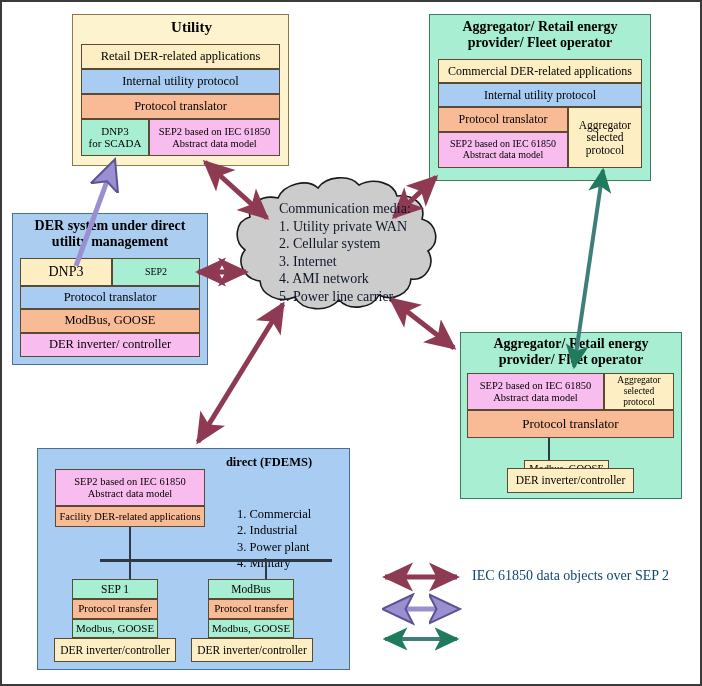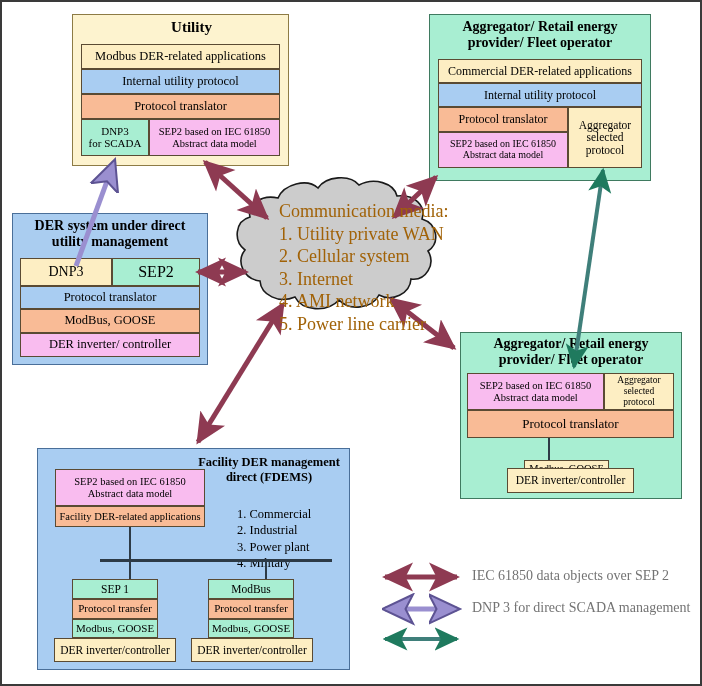--- a/index.html
+++ b/index.html
@@ -15,40 +15,40 @@
   .outer-utility{background:#fdf3cf;border:1px solid #8d7b45;}
   .outer-agg{background:#a8eed2;border:1px solid #3f7a60;}
   .outer-der{background:#aacdf0;border:1px solid #4a6f99;}
   .outer-fdems{background:#a9cdf2;border:1px solid #4a6f99;}
   .c-cream{background:#fdeec3;}
   .c-blue{background:#a9cdf2;}
   .c-orange{background:#f9bb96;}
   .c-green{background:#a8eed2;}
   .c-pink{background:#f9bcef;}
   .cloud-text{position:absolute;font-family:"Liberation Serif", serif;
-              font-size:18px;line-height:1.25;color:#a16207;white-space:pre;}
+              font-size:14px;line-height:1.25;color:#0f172a;white-space:pre;}
   svg.layer{position:absolute;left:0;top:0;width:702px;height:686px;
             pointer-events:none;overflow:visible;}
   .legend-text{position:absolute;font-family:"Liberation Serif", serif;
-               font-size:14px;color:#737373;white-space:nowrap;}
+               font-size:14px;color:#0c4a6e;white-space:nowrap;}
   .fd-title{position:absolute;font-family:"Liberation Serif", serif;font-weight:bold;
             font-size:12.5px;text-align:center;line-height:1.2;color:#000;}
   .fd-list{position:absolute;font-family:"Liberation Serif", serif;font-size:12.5px;
            line-height:1.3;color:#000;white-space:pre;}
   .connector{position:absolute;background:#2d3a46;}
 </style>
 </head>
 <body>
 
 <div id="canvas">
 
   <div class="box outer-utility" style="left:70px;top:12px;width:217px;height:152px;">
   </div>
   <div class="title" style="position:absolute;left:70px;top:17px;width:239px;font-size:15px;">Utility</div>
-  <div class="cell c-cream" style="left:79px;top:42px;width:199px;height:25px;font-size:12.5px;">Modbus DER-related applications</div>
+  <div class="cell c-cream" style="left:79px;top:42px;width:199px;height:25px;font-size:12.5px;">Retail DER-related applications</div>
   <div class="cell c-blue" style="left:79px;top:67px;width:199px;height:25px;font-size:12.5px;">Internal utility protocol</div>
   <div class="cell c-orange" style="left:79px;top:92px;width:199px;height:25px;font-size:12.5px;">Protocol translator</div>
   <div class="cell c-green" style="left:79px;top:117px;width:68px;height:37px;font-size:11px;flex-direction:column;">
     <span>DNP3</span>
     <span>for SCADA</span>
   </div>
   <div class="cell c-pink" style="left:147px;top:117px;width:131px;height:37px;font-size:10.5px;flex-direction:column;">
     <span>SEP2 based on IEC 61850</span>
     <span>Abstract data model</span>
   </div>
@@ -72,21 +72,21 @@
     <span>protocol</span>
   </div>
 
   <div class="box outer-der" style="left:10px;top:211px;width:196px;height:152px;">
   </div>
   <div class="title" style="position:absolute;left:10px;top:216px;width:196px;font-size:14px;">
     <div>DER system under direct</div>
     <div>utility management</div>
   </div>
   <div class="cell c-cream" style="left:18px;top:256px;width:92px;height:28px;font-size:14px;">DNP3</div>
-  <div class="cell c-green" style="left:110px;top:256px;width:88px;height:28px;font-size:16px;">SEP2</div>
+  <div class="cell c-green" style="left:110px;top:256px;width:88px;height:28px;font-size:10px;">SEP2</div>
   <div class="cell c-blue" style="left:18px;top:284px;width:180px;height:23px;font-size:12.5px;">Protocol translator</div>
   <div class="cell c-orange" style="left:18px;top:307px;width:180px;height:24px;font-size:12.5px;">ModBus, GOOSE</div>
   <div class="cell c-pink" style="left:18px;top:331px;width:180px;height:24px;font-size:12.5px;">DER inverter/ controller</div>
 
   <div class="box outer-agg" style="left:458px;top:330px;width:222px;height:167px;">
   </div>
   <div class="title" style="position:absolute;left:458px;top:334px;width:222px;font-size:14px;">
     <div>Aggregator/ Retail energy</div>
     <div>provider/ Fleet operator</div>
   </div>
@@ -100,21 +100,20 @@
     <span>protocol</span>
   </div>
   <div class="cell c-orange" style="left:465px;top:408px;width:207px;height:28px;font-size:13px;">Protocol translator</div>
   <div class="connector" style="left:546px;top:436px;width:2px;height:22px;"></div>
   <div class="cell c-cream" style="left:522px;top:458px;width:85px;height:17px;font-size:10.5px;">Modbus, GOOSE</div>
   <div class="cell c-cream" style="left:505px;top:466px;width:127px;height:25px;font-size:11.5px;">DER inverter/controller</div>
 
   <div class="box outer-fdems" style="left:35px;top:446px;width:313px;height:222px;">
   </div>
   <div class="fd-title" style="left:193px;top:453px;width:148px;">
-    <div>Facility DER management</div>
     <div>direct (FDEMS)</div>
   </div>
   <div class="fd-list" style="left:235px;top:504px;">1. Commercial
 2. Industrial
 3. Power plant
 4. Military</div>
 
   <div class="cell c-pink" style="left:53px;top:467px;width:150px;height:37px;font-size:10.5px;flex-direction:column;">
     <span>SEP2 based on IEC 61850</span>
     <span>Abstract data model</span>
@@ -196,15 +195,14 @@
   </svg>
 
   <div class="cloud-text" style="left:277px;top:198px;">Communication media:
 1. Utility private WAN
 2. Cellular system
 3. Internet
 4. AMI network
 5. Power line carrier</div>
 
   <div class="legend-text" style="left:470px;top:566px;">IEC 61850 data objects over SEP 2</div>
-  <div class="legend-text" style="left:470px;top:598px;">DNP 3 for direct SCADA management</div>
 
 </div>
 
 </body></html>

